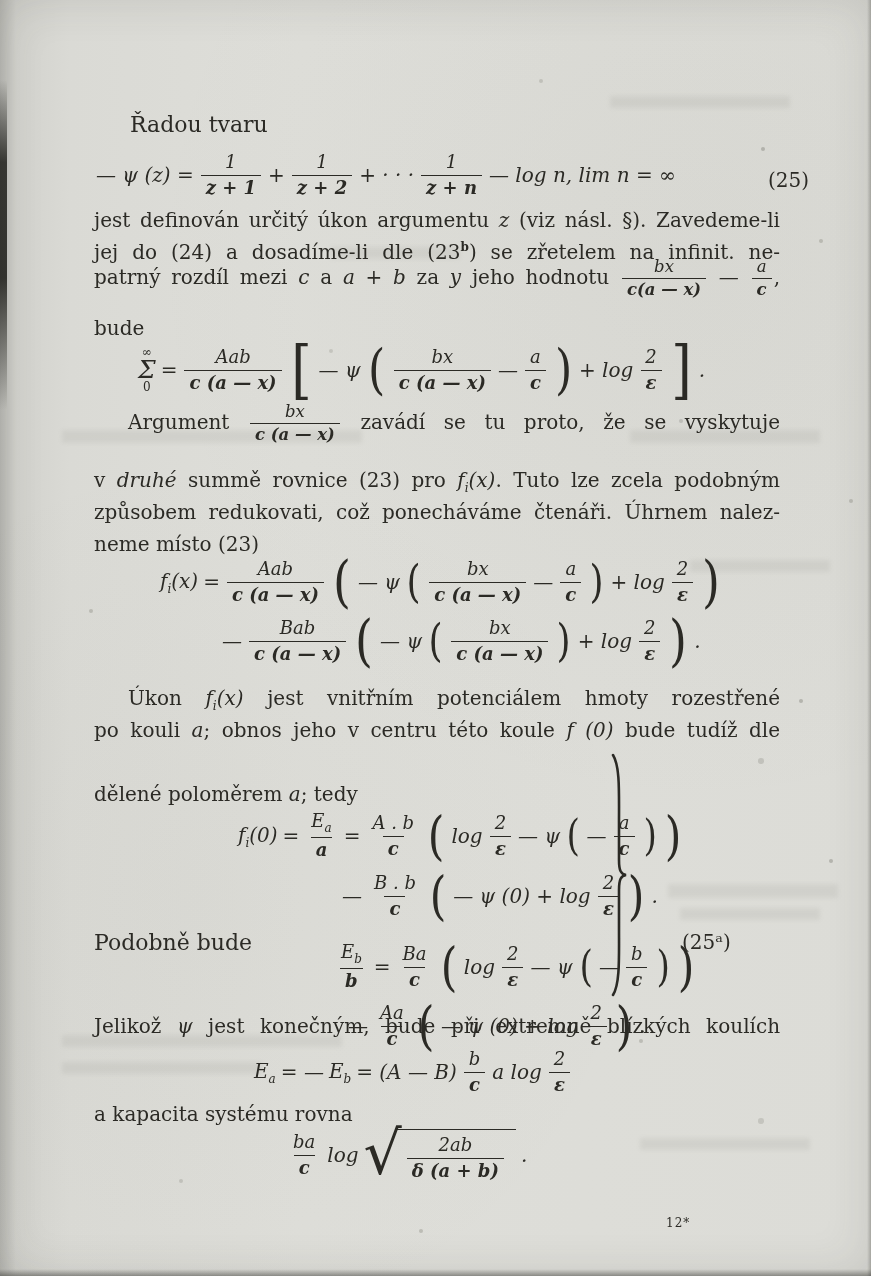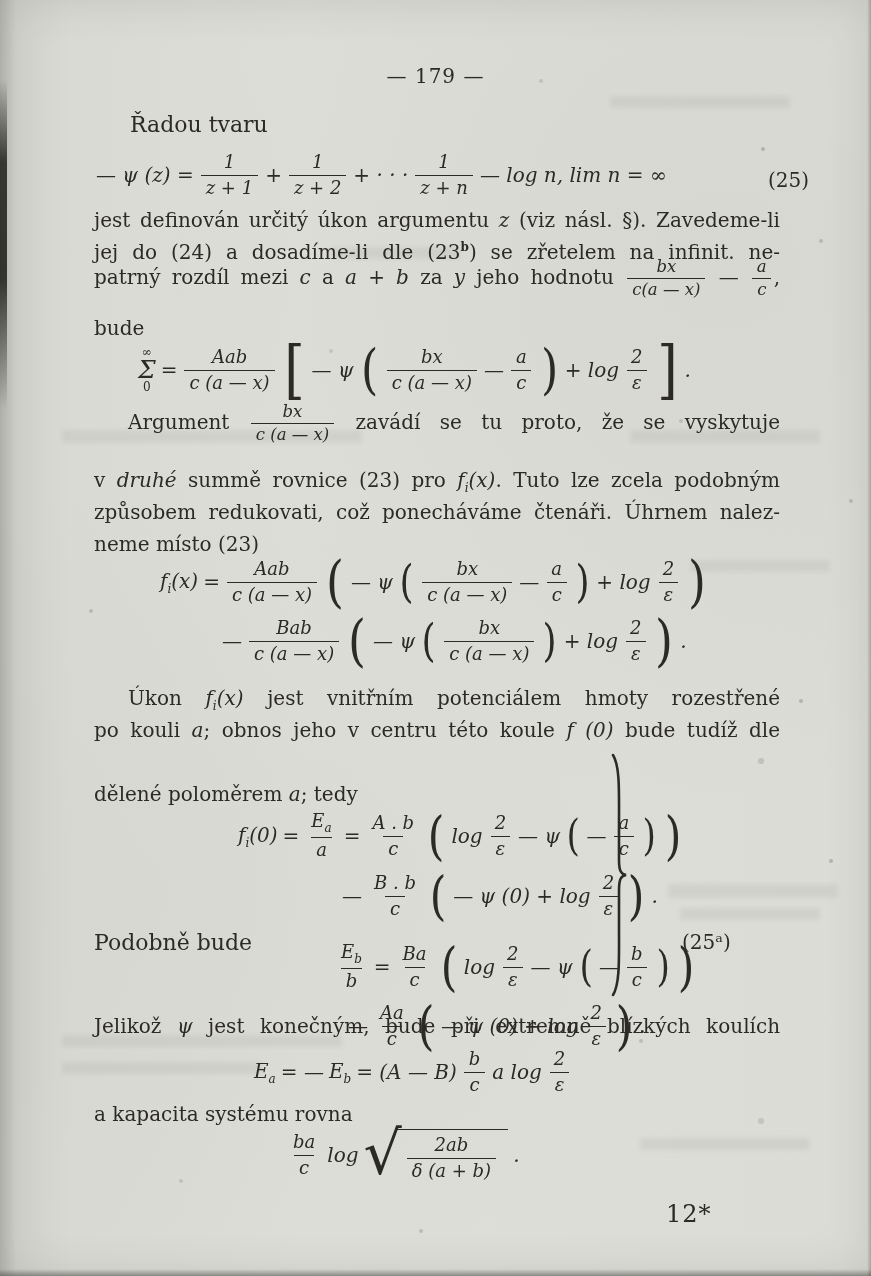--- a/index.html
+++ b/index.html
@@ -23,31 +23,31 @@
   .jline.short{text-align:left;text-align-last:left;}
   .jline.ind{left:128px;width:652px;}
   .it{font-style:italic;}
   sup{font-size:12px;font-weight:bold;}
   sub{font-size:12px;font-style:italic;}
 
   .eq{position:absolute;display:flex;align-items:center;gap:5px;font-style:italic;font-size:20px;white-space:nowrap;}
   .eq .t{white-space:pre;}
   .frac{display:inline-flex;flex-direction:column;align-items:center;font-style:italic;font-size:18px;line-height:1.12;vertical-align:middle;text-align:center;margin:0 2px;}
   .frac .fn{padding:0 5px 2px;}
-  .frac .fd{border-top:1.5px solid #2b2a25;padding:2px 5px 0;}
+  .frac .fd{border-top:1.5px solid #2b2a25;padding:2px 5px 0;font-weight:bold;}
   .frac.sm{font-size:16.5px;}
   .big{font-style:normal;line-height:.85;display:inline-block;transform:scaleX(.82);font-weight:400;}
   .stack{display:inline-flex;flex-direction:column;align-items:center;line-height:.95;}
   .stack .stop,.stack .sbot{font-size:12px;font-style:normal;}
   .stack .smid{font-size:25px;font-style:italic;}
   .sqrt{display:inline-flex;align-items:center;}
   .rt{font-size:60px;font-style:normal;line-height:1;margin-right:-7px;transform:translateY(-2px);}
   .radicand{border-top:1.9px solid #2b2a25;padding:5px 10px 0;display:inline-flex;align-items:center;}
   .eqlabel{position:absolute;font-size:20px;}
-  .sig{position:absolute;font-size:24px;letter-spacing:1px;}
+  .sig{position:absolute;font-size:12px;letter-spacing:1px;margin-top:16px;}
   .ghost{position:absolute;background:#83837b;opacity:.12;filter:blur(2px);border-radius:2px;}
   .speck{position:absolute;top:0;left:0;width:2px;height:2px;border-radius:50%;background:transparent;
     box-shadow:762px 148px 0 1px rgba(90,90,80,.3),820px 240px 0 1px rgba(90,90,80,.25),
     680px 420px 0 1px rgba(90,90,80,.22),90px 610px 0 1px rgba(90,90,80,.25),
     800px 700px 0 1px rgba(90,90,80,.3),760px 760px 0 2px rgba(90,90,80,.2),
     830px 860px 0 1px rgba(90,90,80,.3),640px 1040px 0 1px rgba(90,90,80,.25),
     420px 1230px 0 1px rgba(90,90,80,.25),180px 1180px 0 1px rgba(90,90,80,.2),
     540px 80px 0 1px rgba(90,90,80,.2),330px 350px 0 1px rgba(90,90,80,.18),
     760px 1120px 0 2px rgba(90,90,80,.18),850px 500px 0 1px rgba(90,90,80,.25);}
 </style>
@@ -64,21 +64,20 @@
   <div class="ghost" style="top:247px;left:330px;width:130px;height:12px;"></div>
   <div class="ghost" style="top:430px;left:62px;width:300px;height:13px;"></div>
   <div class="ghost" style="top:430px;left:630px;width:190px;height:13px;"></div>
   <div class="ghost" style="top:560px;left:690px;width:140px;height:12px;"></div>
   <div class="ghost" style="top:884px;left:668px;width:170px;height:14px;"></div>
   <div class="ghost" style="top:908px;left:680px;width:140px;height:12px;"></div>
   <div class="ghost" style="top:1035px;left:62px;width:280px;height:12px;"></div>
   <div class="ghost" style="top:1062px;left:62px;width:200px;height:12px;"></div>
   <div class="ghost" style="top:1138px;left:640px;width:170px;height:12px;"></div>
 
-  <div class="header">— 179 —</div>
 
   <div class="line" style="top:112px;left:130px;">
     <span>Řadou tvaru</span>
   </div>
 
   <div class="eq" style="top:146px;left:96px;height:58px;">
       <span class="t">— ψ (z) =</span>
       <span class="frac">
         <span class="fn">1</span>
         <span class="fd">z + 1</span>

